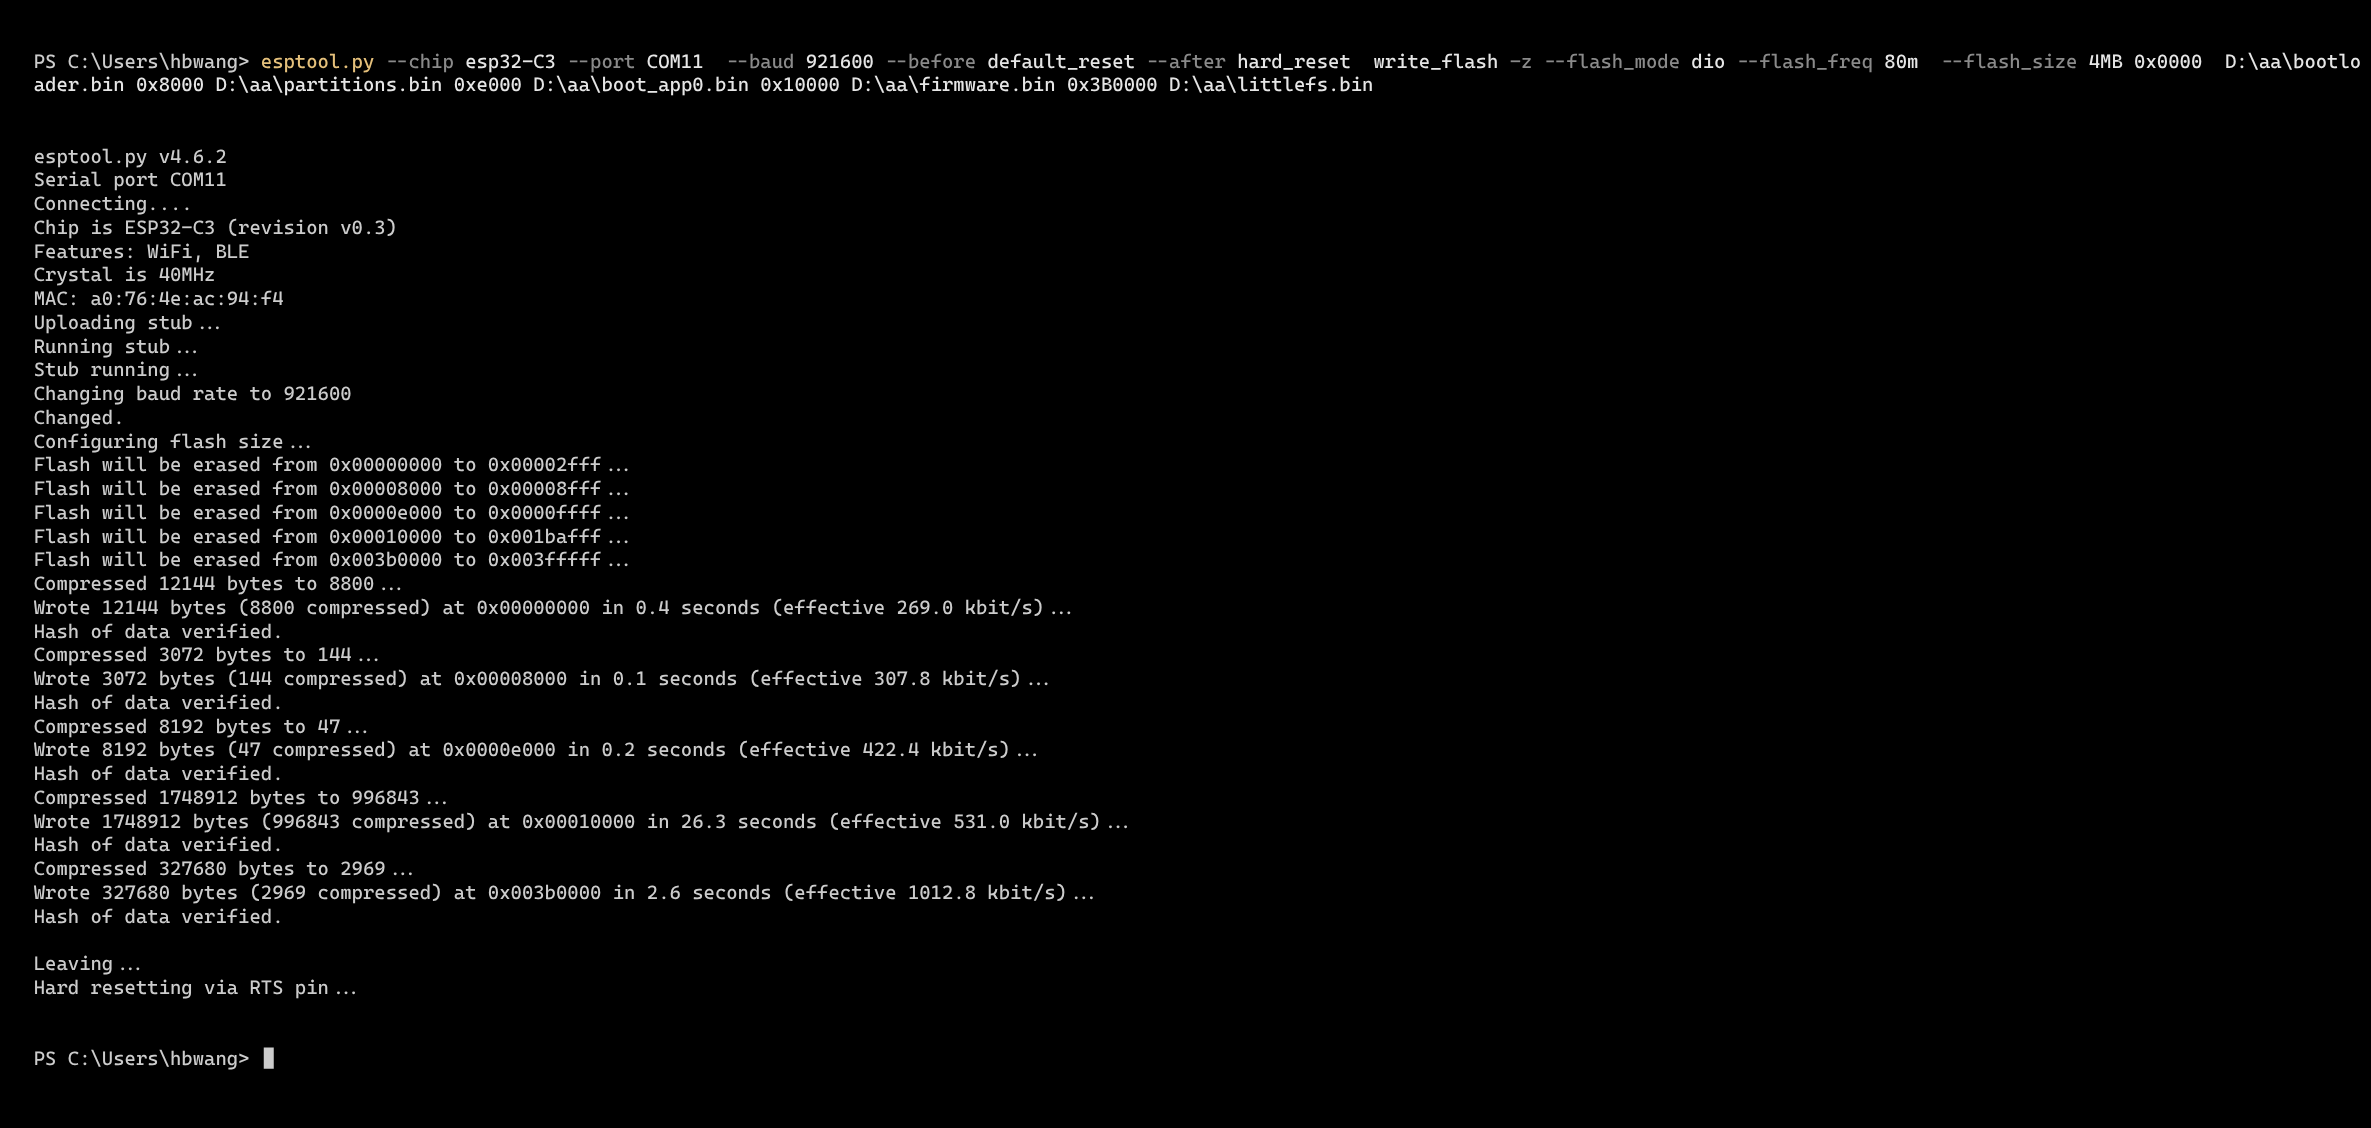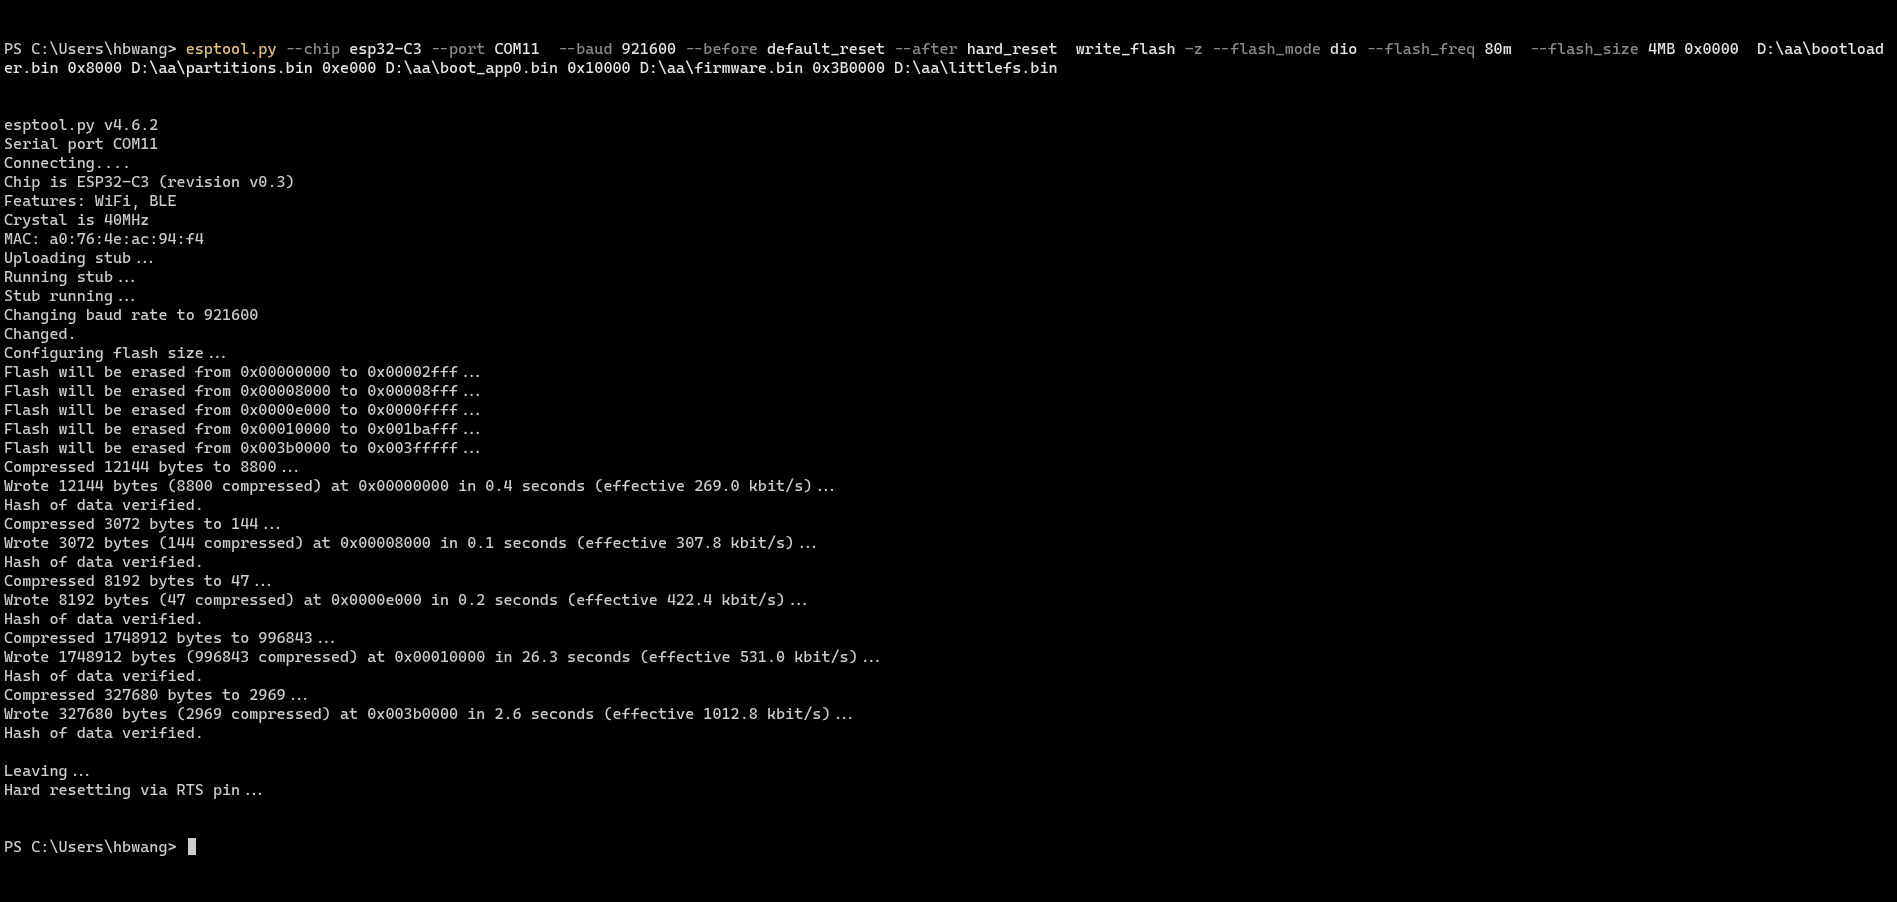--- a/index.html
+++ b/index.html
@@ -7,21 +7,21 @@
       width: 100%;
       height: 100%;
       background: #000;
       color: #ccc;
       font-family: "Cascadia Code", "Consolas", "Courier New", monospace;
       font-size: 15.5px;
       line-height: 19px;
       overflow: auto;
     }
     .terminal { padding: 2px 4px 4px 4px; white-space: pre-wrap; word-break: break-all; }
-    .line { display: block; }
+    .line { display: block; margin-left: 23px; }
     .prompt { color: #ccc; }
     .cmd-yellow { color: #e5c07b; }
     .cmd-gray { color: #8a8a8a; }
     .cmd-white { color: #e6e6e6; }
     .cursor { display:inline-block; width:8px; height:17px; background:#ccc; vertical-align:-3px; margin-left:2px; }
   </style>
 </head>
 <body>
 
 <div class="terminal">

